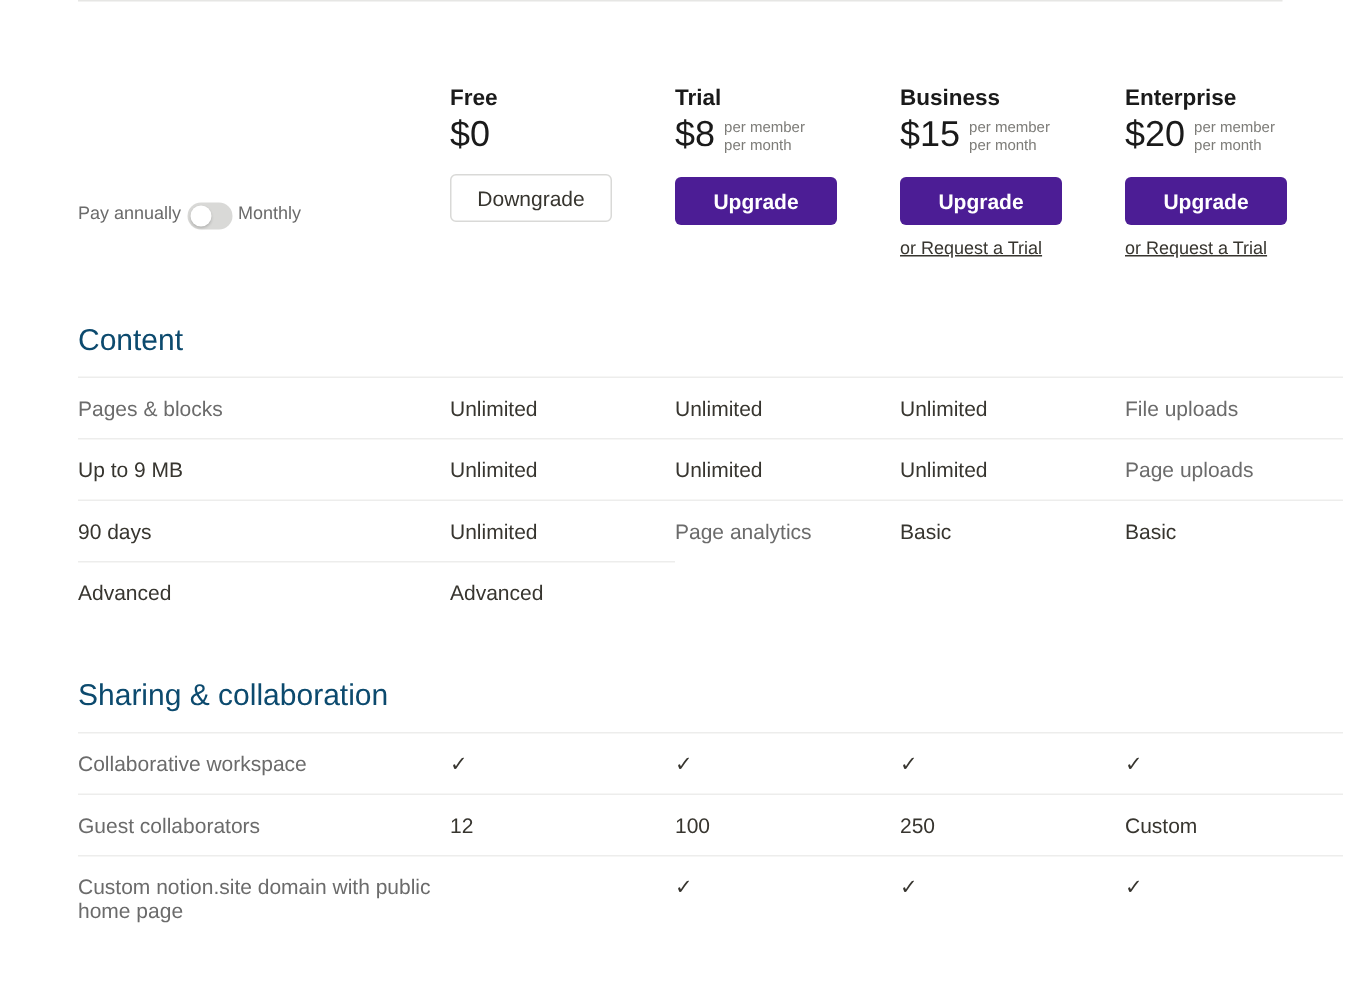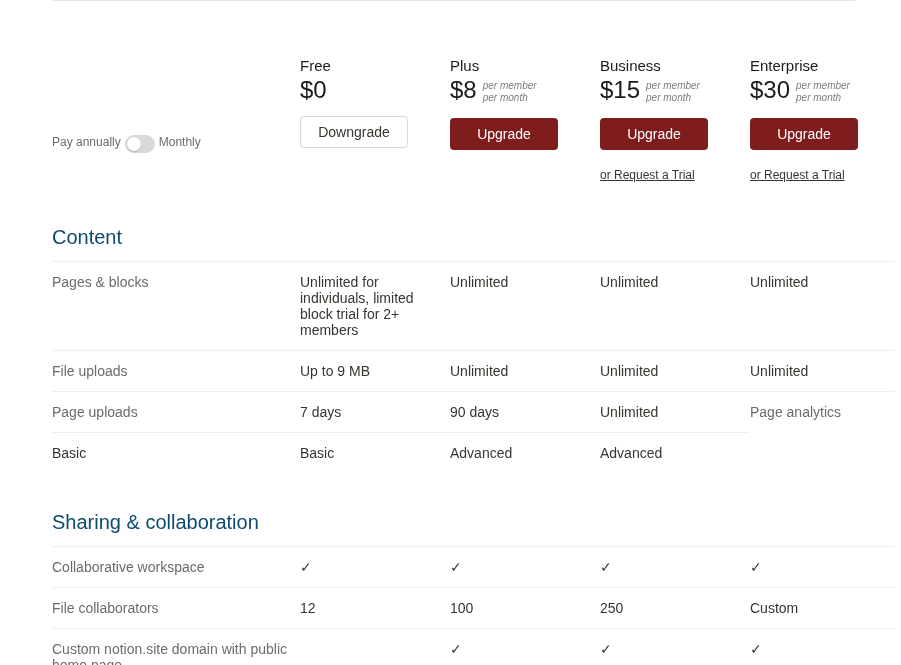--- a/index.html
+++ b/index.html
@@ -33,41 +33,40 @@
       grid-template-columns: 248px 150px 150px 150px 150px;
       column-gap: 0;
       align-items: start;
     }
     .plan-header {
       padding-top: 38px;
       padding-bottom: 18px;
     }
     .plan-name {
       font-size: 15px;
-      font-weight: 400;
+      font-weight: 700;
       color: #1a1a1a;
       margin-bottom: 4px;
     }
     .plan-price-row {
       display: flex;
       align-items: flex-start;
       gap: 6px;
     }
     .plan-price {
       font-size: 24px;
       font-weight: 500;
       color: #1a1a1a;
       line-height: 1;
     }
     .price-unit {
       font-size: 10px;
       color: #7d7c78;
       line-height: 1.2;
       margin-top: 2px;
-      font-style: italic;
     }
     .billing-toggle {
       display: flex;
       gap: 4px;
       padding-top: 116px;
       padding-bottom: 18px;
       font-size: 12px;
       color: #6b6b6b;
     }
     .toggle {
@@ -105,30 +104,30 @@
       display: flex;
       align-items: center;
       justify-content: center;
     }
     .btn-outline {
       background: #fff;
       border: 1px solid #d9d9d7;
       color: #37352f;
     }
     .btn-primary {
-      background: #7f1d1d;
+      background: #4c1d95;
       color: #fff;
-      font-weight: 400;
+      font-weight: 700;
     }
     .trial-link {
       font-size: 12px;
       color: #37352f;
       text-decoration: underline;
       cursor: pointer;
-      margin-top: 10px;
+      margin-top: 0;
     }
     .section-header {
       font-size: 20px;
       font-weight: 400;
       color: #0c4a6e;
       padding: 14px 0 12px;
       grid-column: 1 / 2;
     }
     .section-spacer {
       padding: 14px 0 12px;
@@ -171,21 +170,21 @@
       <div class="plan-price-row">
         <div class="plan-price">$0</div>
       </div>
       <div style="height:14px"></div>
       <div class="btn-row">
         <button class="btn btn-outline">Downgrade</button>
       </div>
     </div>
 
     <div class="plan-header">
-      <div class="plan-name">Plus</div>
+      <div class="plan-name">Trial</div>
       <div class="plan-price-row">
         <div class="plan-price">$8</div>
         <div class="price-unit">
           <div>per member</div>
           <div>per month</div>
         </div>
       </div>
       <div style="height:14px"></div>
       <div class="btn-row">
         <button class="btn btn-primary">Upgrade</button>
@@ -204,53 +203,51 @@
       <div style="height:14px"></div>
       <div class="btn-row">
         <button class="btn btn-primary">Upgrade</button>
         <a class="trial-link">or Request a Trial</a>
       </div>
     </div>
 
     <div class="plan-header">
       <div class="plan-name">Enterprise</div>
       <div class="plan-price-row">
-        <div class="plan-price">$30</div>
+        <div class="plan-price">$20</div>
         <div class="price-unit">
           <div>per member</div>
           <div>per month</div>
         </div>
       </div>
       <div style="height:14px"></div>
       <div class="btn-row">
         <button class="btn btn-primary">Upgrade</button>
         <a class="trial-link">or Request a Trial</a>
       </div>
     </div>
 
     <div class="section-header">Content</div>
     <div class="section-spacer"></div>
     <div class="section-spacer"></div>
     <div class="section-spacer"></div>
     <div class="section-spacer"></div>
 
     <div class="row-label">Pages &amp; blocks</div>
-    <div class="row-cell">Unlimited for individuals, limited block trial for 2+ members</div>
     <div class="row-cell">Unlimited</div>
     <div class="row-cell">Unlimited</div>
     <div class="row-cell">Unlimited</div>
 
     <div class="row-label">File uploads</div>
     <div class="row-cell">Up to 9 MB</div>
     <div class="row-cell">Unlimited</div>
     <div class="row-cell">Unlimited</div>
     <div class="row-cell">Unlimited</div>
 
     <div class="row-label">Page uploads</div>
-    <div class="row-cell">7 days</div>
     <div class="row-cell">90 days</div>
     <div class="row-cell">Unlimited</div>
 
     <div class="row-label">Page analytics</div>
     <div class="row-cell">Basic</div>
     <div class="row-cell">Basic</div>
     <div class="row-cell">Advanced</div>
     <div class="row-cell">Advanced</div>
 
     <div style="grid-column:1/-1;height:24px"></div>
@@ -260,21 +257,21 @@
     <div class="section-spacer"></div>
     <div class="section-spacer"></div>
     <div class="section-spacer"></div>
 
     <div class="row-label">Collaborative workspace</div>
     <div class="row-cell check">✓</div>
     <div class="row-cell check">✓</div>
     <div class="row-cell check">✓</div>
     <div class="row-cell check">✓</div>
 
-    <div class="row-label">File collaborators</div>
+    <div class="row-label">Guest collaborators</div>
     <div class="row-cell">12</div>
     <div class="row-cell">100</div>
     <div class="row-cell">250</div>
     <div class="row-cell">Custom</div>
 
     <div class="row-label">Custom notion.site domain with public home page</div>
     <div class="row-cell check"></div>
     <div class="row-cell check">✓</div>
     <div class="row-cell check">✓</div>
     <div class="row-cell check">✓</div>

